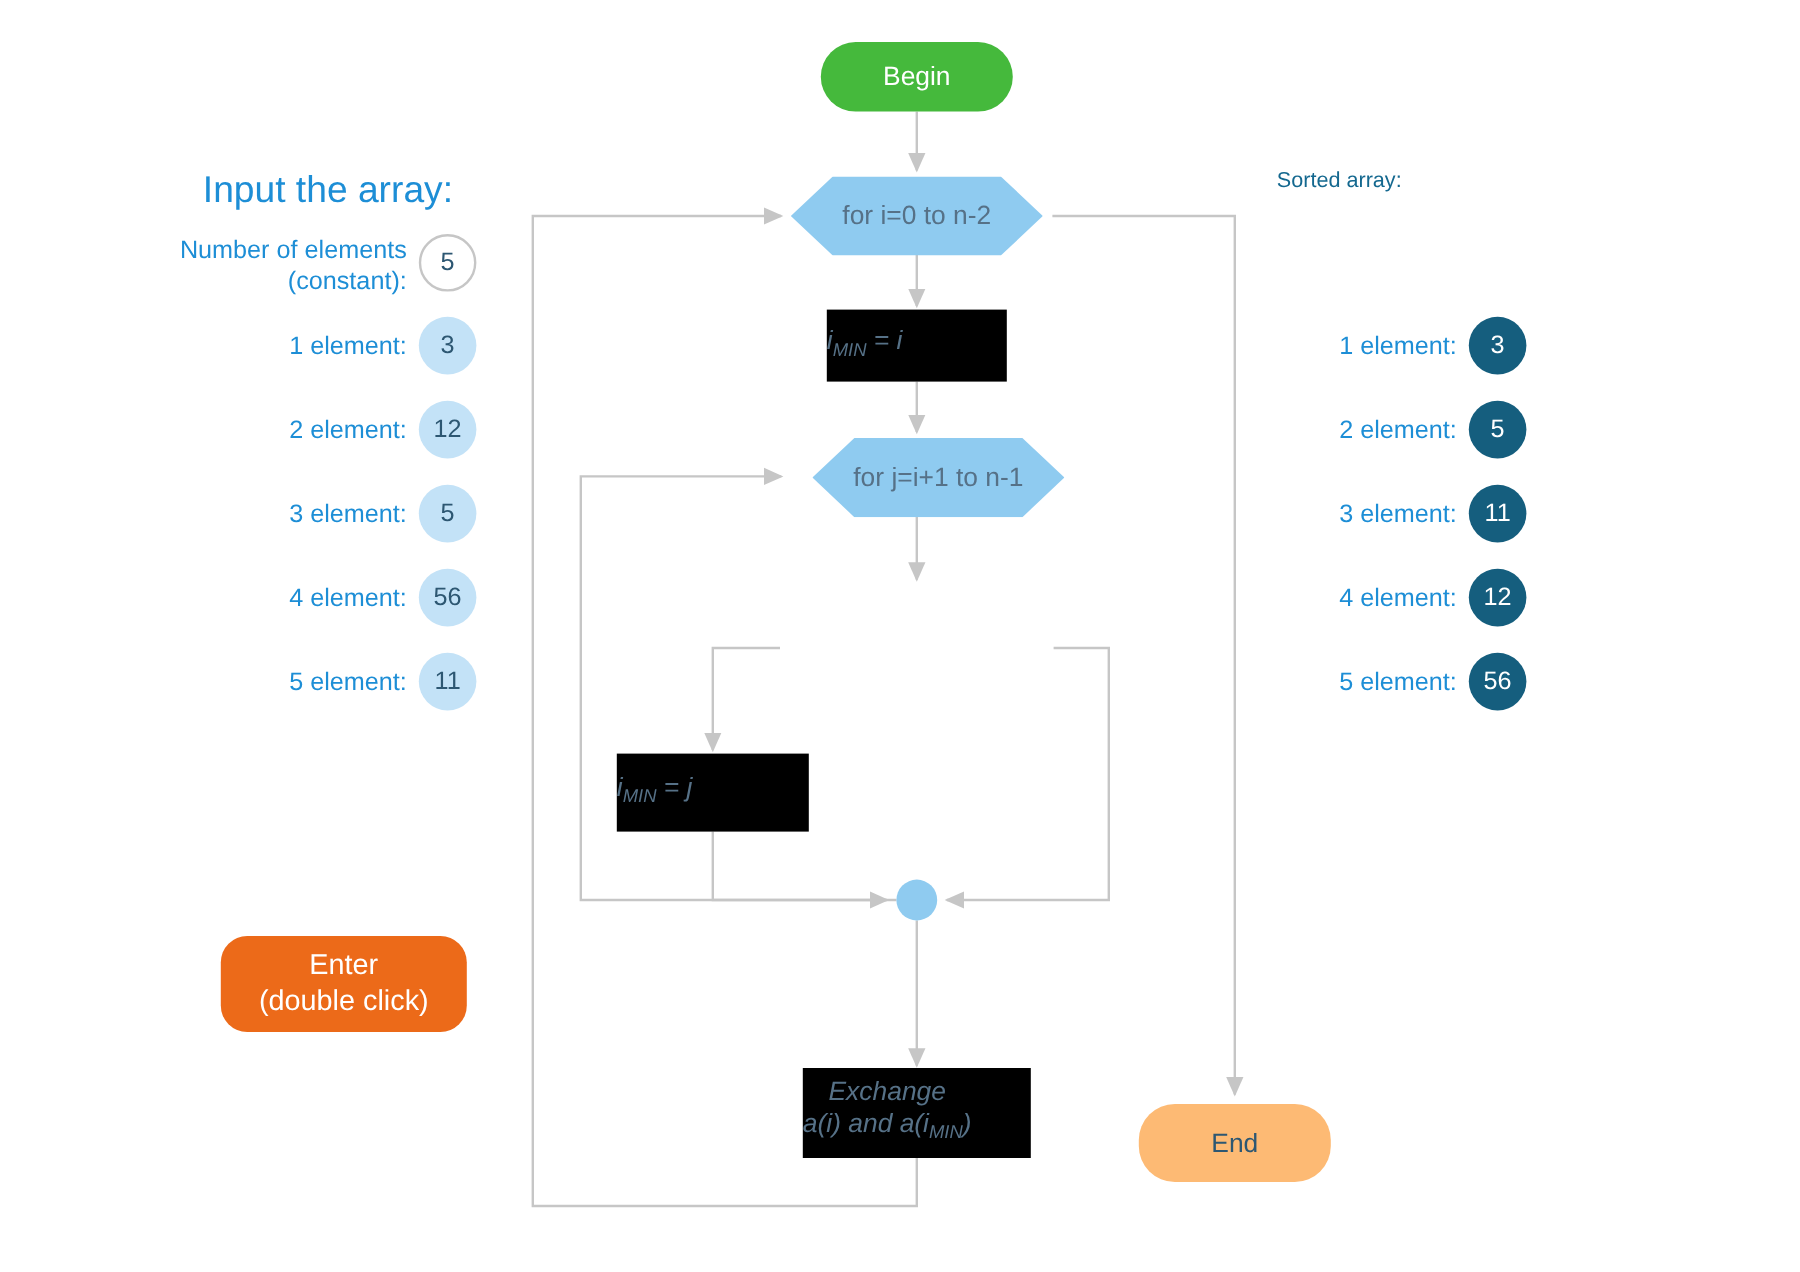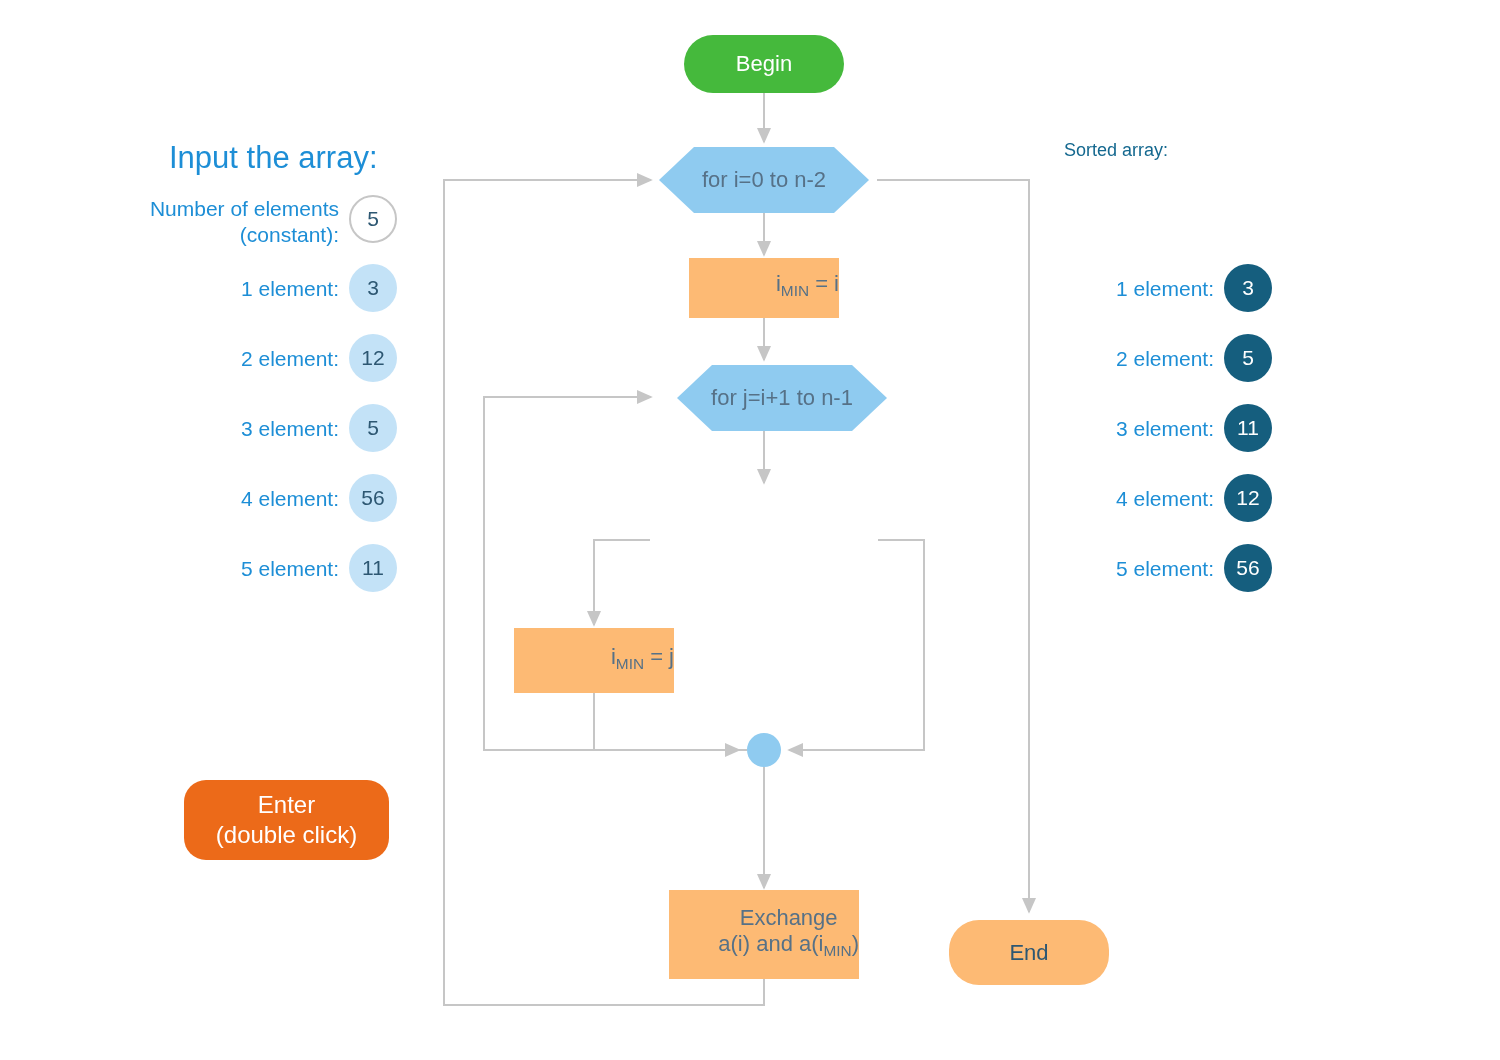--- a/index.html
+++ b/index.html
@@ -115,25 +115,26 @@
     position: absolute;
     width: 210px; height: 66px;
     display: flex; align-items: center; justify-content: center;
     color: #567187; font-size: 22px;
   }
   .hex svg { position: absolute; inset: 0; width: 100%; height: 100%; z-index: 0; }
   .hex span { position: relative; z-index: 1; }
 
   .rect {
     position: absolute;
-    background: #fdba74;
+    background: #000000;
     color: #567187; font-size: 22px;
-    display: flex; align-items: center; justify-content: flex-end;
+    display: flex; align-items: center; justify-content: flex-start;
     text-align: center;
     line-height: 26px;
+    font-style: italic;
   }
   .diamond {
     position: absolute;
     display: flex; align-items: center; justify-content: center;
     color: #567187; font-size: 22px;
   }
   .diamond svg { position: absolute; inset: 0; width: 100%; height: 100%; z-index: 0; }
   .diamond span { position: relative; z-index: 1; white-space: nowrap; }
 
   .junction {
@@ -250,21 +251,21 @@
     <span>for j=i+1 to n-1</span>
   </div>
 
 
   <div class="rect" style="left:420px; top:628px; width:160px; height:65px;">
     <span><span>i</span><sub>MIN</sub><span> = j</span></span>
   </div>
 
   <div class="junction" style="left:653px; top:733px;"></div>
 
-  <div class="rect" style="left:575px; top:890px; width:190px; height:89px;">
+  <div class="rect" style="left:575px; top:890px; width:190px; height:75px;">
     <span>
       <span>Exchange</span><br>
       <span>a(i) and a(i</span><sub>MIN</sub><span>)</span>
     </span>
   </div>
 
   <div class="node-end">End</div>
 
 </div>
 

